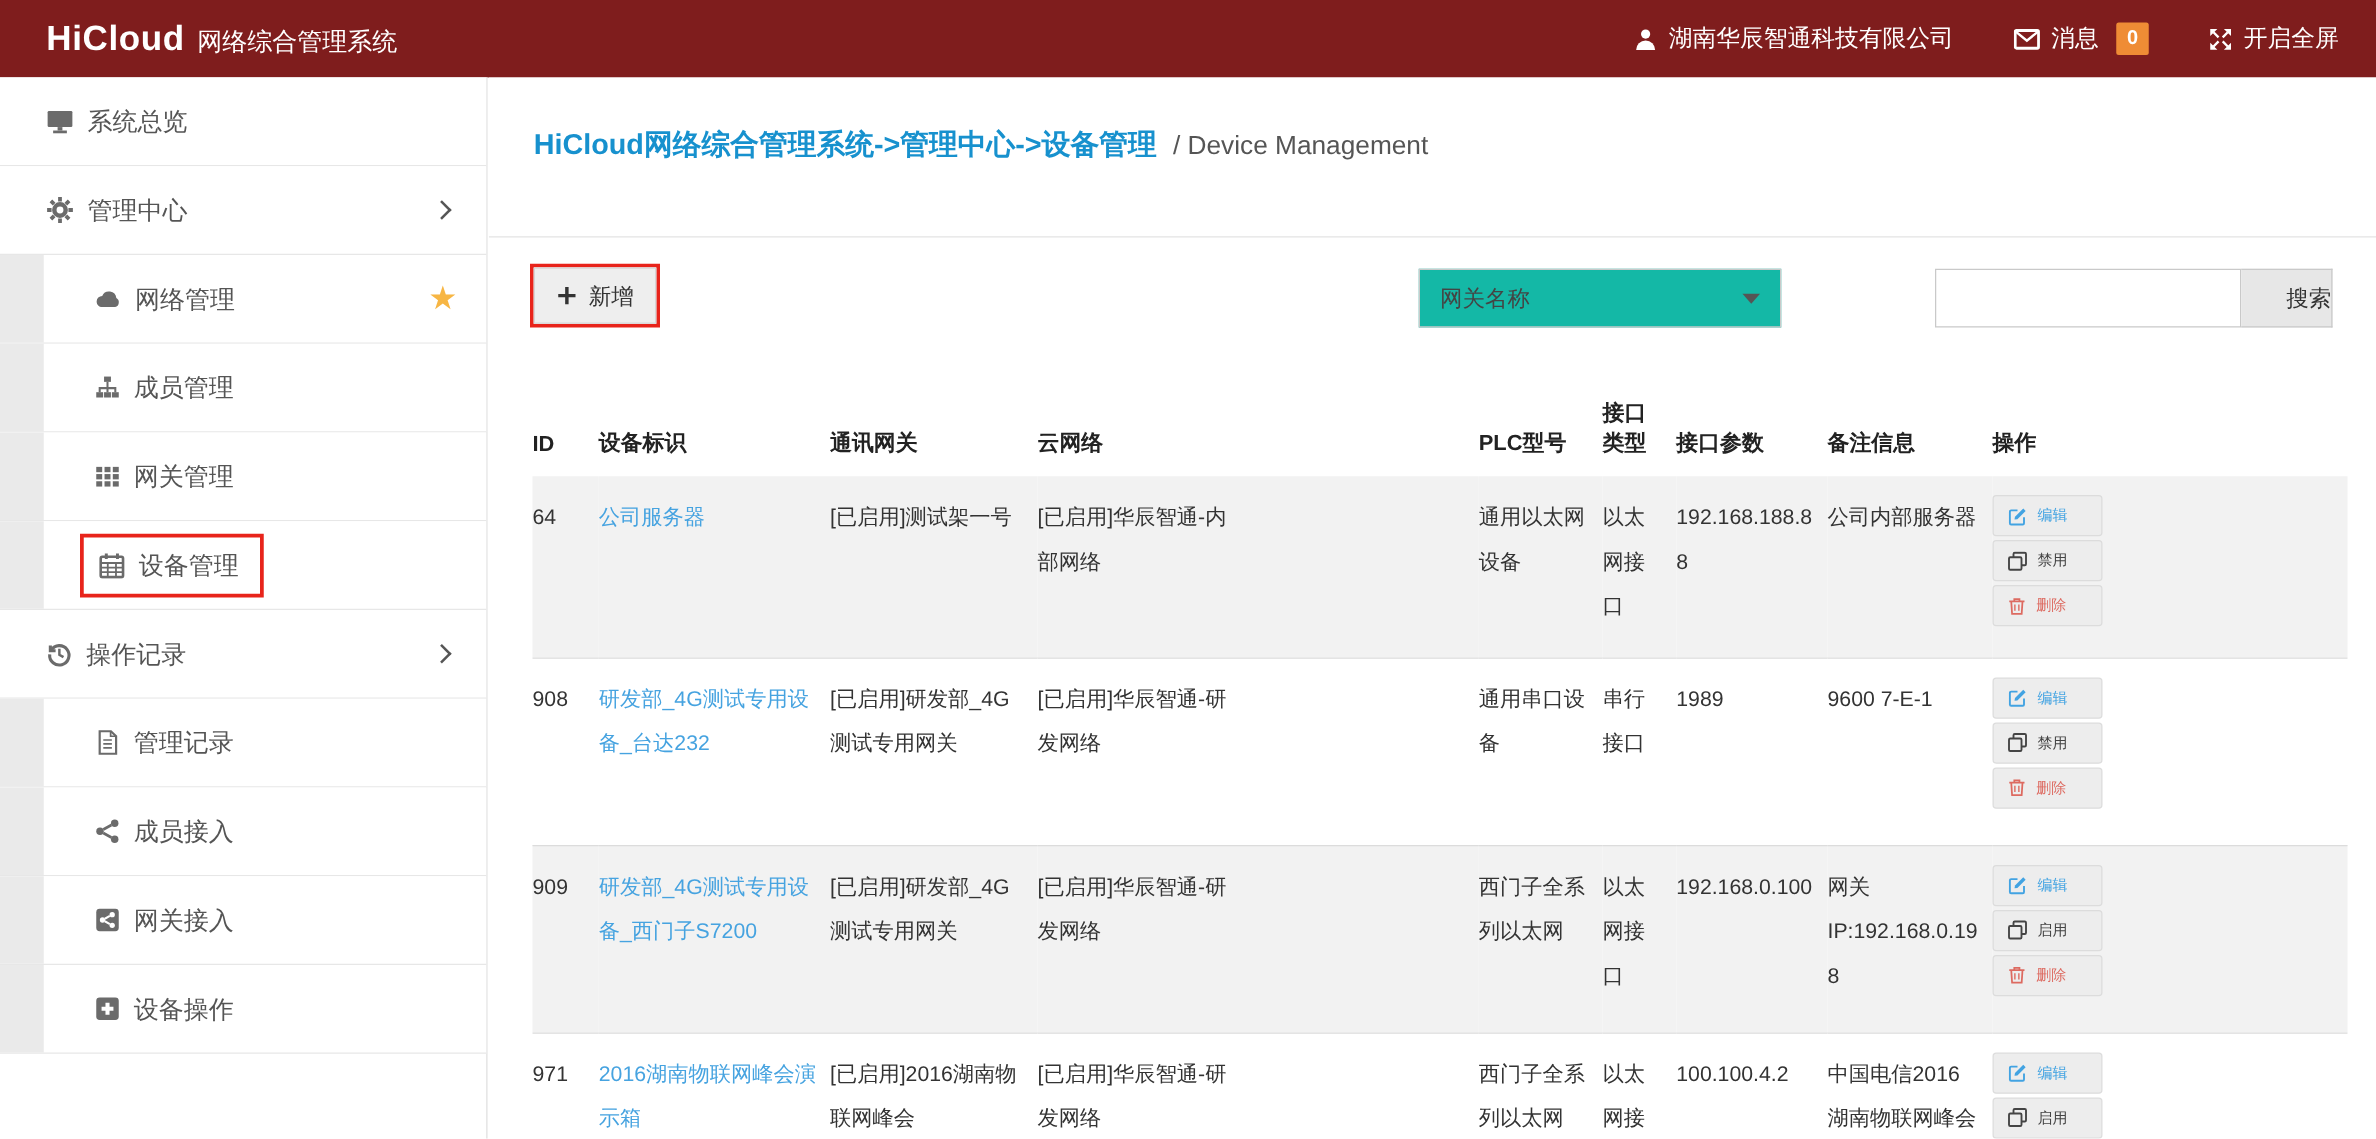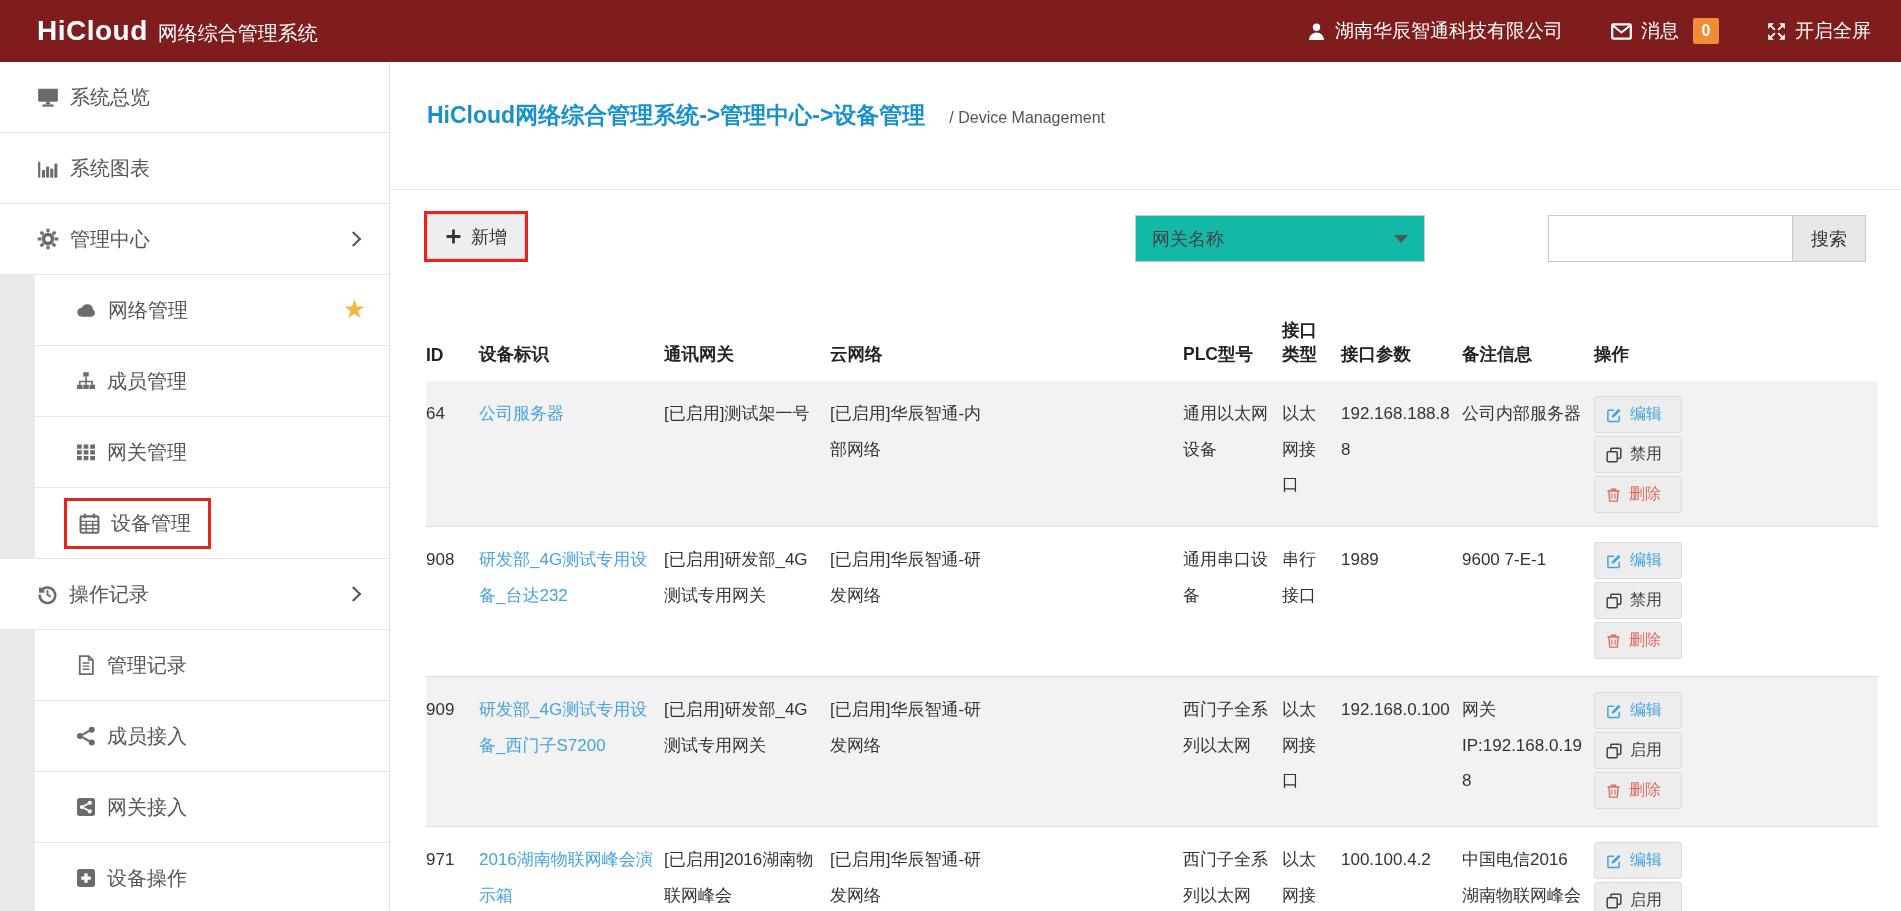--- a/index.html
+++ b/index.html
@@ -41,59 +41,59 @@
           border-top:2px solid #555; border-right:2px solid #555;
           transform:translateY(-50%) rotate(45deg); }
 
   
   .main { position:absolute; left:391px; top:62px; right:0; bottom:0;
           overflow:hidden; background:#fff; }
   .page-header { height:128px; border-bottom:1px solid #e4e4e4;
                  padding:38px 0 0 36px; }
   .page-title { font-size:23px; font-weight:bold; }
   .crumb { color:#1791ce; }
-  .crumb-sub { color:#555; font-size:16px; font-weight:normal; margin-left:24px; }
+  .crumb-sub { color:#555; font-size:21px; font-weight:normal; margin-left:13px; }
 
   .toolbar { position:relative; height:100px; }
   .red-box { position:absolute; left:33px; top:21px; border:3px solid #e8241b; }
   .btn-add { display:flex; align-items:center; gap:9px; background:#eeeeee;
              border:1px solid #d6d6d6; font-size:18px; color:#333;
              padding:0 17px; height:45px; cursor:pointer; font-family:Liberation Sans, sans-serif; }
   .btn-add .icon { color:#333; }
   .filter-select { position:absolute; left:744px; top:25px; width:290px; height:47px;
                    background:#14b8a6; border:1px solid #c9c9c9; display:flex;
                    align-items:center; padding:0 16px; font-size:18px; color:#444;
                    cursor:pointer; }
   .caret-down { position:absolute; right:16px; width:0; height:0;
                 border-left:7px solid transparent; border-right:7px solid transparent;
                 border-top:8px solid #555; }
   .search-group { position:absolute; right:35px; top:25px; display:flex; }
   .search-input { width:245px; height:47px; border:1px solid #c9c9c9;
                   padding:0 12px; font-size:17px; outline:none; font-family:inherit; }
   .btn-search { width:73px; height:47px; border:1px solid #c9c9c9; border-left:none;
                 background:#e7e7e7; font-size:18px; color:#333; cursor:pointer;
-                font-family:inherit; }
+                font-family:inherit;text-align:right; }
 
   
   .device-table { border-collapse:collapse; table-layout:fixed; width:1452px;
                   margin-left:35px; font-size:17px; }
   .device-table thead th { text-align:left; vertical-align:bottom;
                            padding:28px 10px 15px 0; font-size:17.5px; color:#222; }
   .device-table tbody tr { border-bottom:1px solid #dcdcdc; }
   .device-table tbody tr.striped { background:#f2f2f2; }
   .device-table tbody td { vertical-align:top; padding:15px 10px 10px 0;
                            line-height:2.1; color:#333; word-wrap:break-word; }
   .device-table tbody tr:nth-child(1) { height:145px; }
   .device-table tbody tr:nth-child(2) { height:150px; }
   .device-table tbody tr:nth-child(3) { height:150px; }
   .dev-link { color:#46a3e0; text-decoration:none; cursor:pointer; }
   .cell-constrain { max-width:162px; }
   .action-btn { display:flex; align-items:center; gap:8px; min-width:88px;
                 padding:7px 11px; margin-bottom:3px; background:#ededed;
-                border:1px solid #dcdcdc; border-radius:3px; font-size:16px;
+                border:1px solid #dcdcdc; border-radius:3px; font-size:12px;
                 cursor:pointer; font-family:inherit; }
   .action-btn .icon { flex:none; }
   .action-btn.edit   { color:#42a3e2; }
   .action-btn.disable, .action-btn.enable { color:#444; }
   .action-btn.delete { color:#dd6a60; }
 </style>
 </head>
 <body>
 
 <div class="topbar">
@@ -138,34 +138,20 @@
       <div class="nav-item">
         <span class="inner">
           <span class="icon">
             <svg width="22" height="22" viewBox="0 0 16 16" fill="currentColor">
               <rect x="0.8" y="2" width="14.4" height="9.4" rx="0.8"></rect>
               <rect x="6.6" y="11.4" width="2.8" height="2"></rect>
               <rect x="4" y="13.4" width="8" height="1.6"></rect>
             </svg>
           </span>
           <span class="nav-label">系统总览</span>
-        </span>
-      </div>
-      <div class="nav-item">
-        <span class="inner">
-          <span class="icon">
-            <svg width="22" height="22" viewBox="0 0 16 16" fill="currentColor">
-              <rect x="0.8" y="3.5" width="1.6" height="11.5"></rect>
-              <rect x="3.6" y="9.5" width="2.2" height="5.5"></rect>
-              <rect x="6.6" y="7" width="2.2" height="8"></rect>
-              <rect x="9.6" y="8.5" width="2.2" height="6.5"></rect>
-              <rect x="12.6" y="4.8" width="2.2" height="10.2"></rect>
-            </svg>
-          </span>
-          <span class="nav-label">系统图表</span>
         </span>
       </div>
       <div class="nav-item">
         <span class="inner">
           <span class="icon">
             <svg width="22" height="22" viewBox="0 0 16 16">
               <circle cx="8" cy="8" r="3.3" fill="none" stroke="currentColor" stroke-width="2.6"></circle>
               <path fill="none" stroke="currentColor" stroke-width="2.2" d="M8 .5v2.6M8 12.9v2.6M.5 8h2.6M12.9 8h2.6M2.7 2.7l1.9 1.9M11.4 11.4l1.9 1.9M13.3 2.7l-1.9 1.9M4.6 11.4l-1.9 1.9"></path>
             </svg>
           </span>

